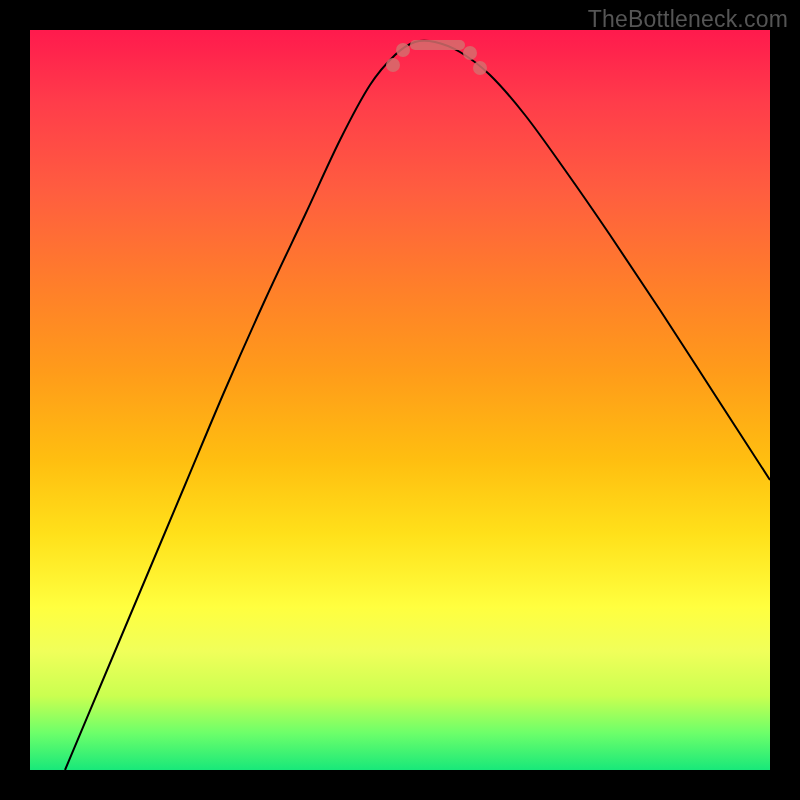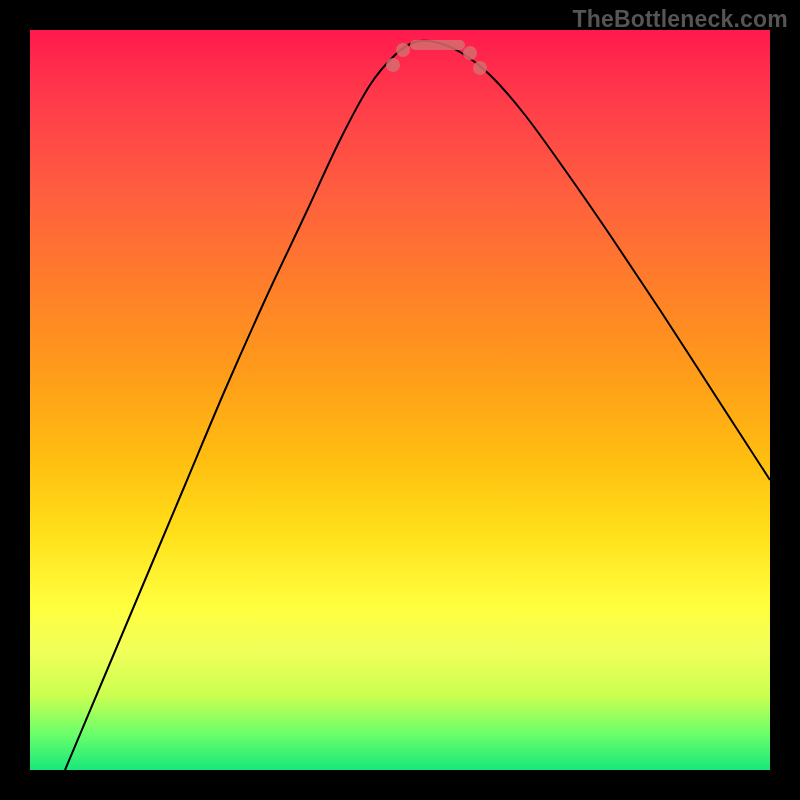--- a/index.html
+++ b/index.html
@@ -39,21 +39,21 @@
       #6dff6a 95%,
       #18e87a 100%
     );
   }
   .watermark {
     position: absolute;
     top: 6px;
     right: 12px;
     color: #555;
     font-size: 23px;
-    font-weight: 700;
+    font-weight: 400;
     letter-spacing: 0.2px;
     user-select: none;
   }
   svg.curve {
     position: absolute;
     inset: 0;
     width: 100%;
     height: 100%;
     overflow: visible;
   }

